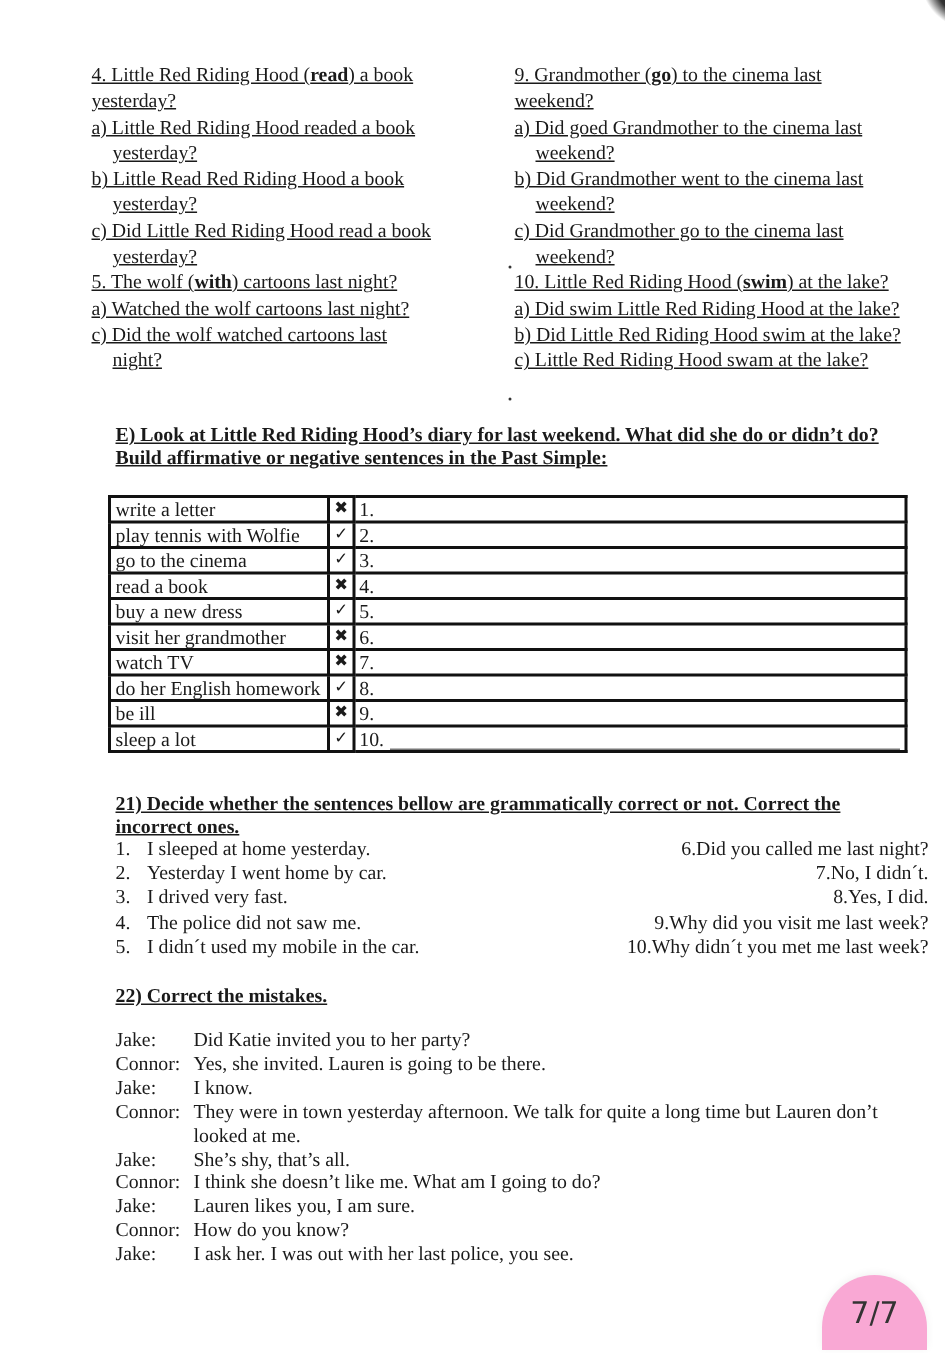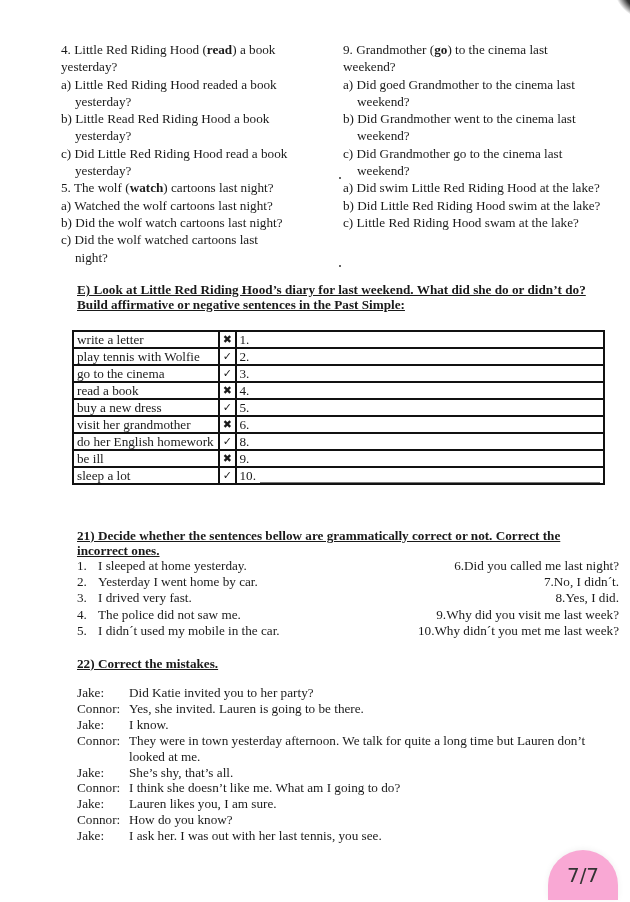--- a/index.html
+++ b/index.html
@@ -5,21 +5,21 @@
   html, body { margin: 0; padding: 0; }
   body {
     width: 630px; height: 902px; background: #ffffff; position: relative; overflow: hidden;
     font-family: "Liberation Serif", "DejaVu Serif", serif; color: #1a1a1a;
   }
   .corner-shadow {
     position: absolute; right: -14px; top: -14px; width: 34px; height: 24px;
     background: radial-gradient(ellipse at 80% 20%, #111 0%, #333 40%, rgba(0,0,0,0) 70%);
     transform: rotate(35deg);
   }
-  .col { position: absolute; font-size: 13.2px; line-height: 17.3px; }
+  .col { position: absolute; font-size: 13.2px; line-height: 17.3px; text-decoration: underline; }
   .col-left { left: 61px; top: 41px; width: 270px; }
   .col-right { left: 343px; top: 41px; width: 285px; }
   .q-line { white-space: nowrap; }
   .indent { padding-left: 14px; }
   b { font-weight: bold; }
   .mark-dot { position: absolute; width: 2px; height: 2px; background: #333; border-radius: 1px; }
 
   .section-heading {
     position: absolute; font-weight: bold; text-decoration: underline; font-size: 13.2px; line-height: 15px;
   }
@@ -64,39 +64,39 @@
       <div class="q-line"><span>4. Little Red Riding Hood (</span><b>read</b><span>) a book</span></div>
       <div class="q-line"><span>yesterday?</span></div>
       <div class="q-line"><span>a) Little Red Riding Hood readed a book</span></div>
       <div class="q-line indent"><span>yesterday?</span></div>
       <div class="q-line"><span>b) Little Read Red Riding Hood a book</span></div>
       <div class="q-line indent"><span>yesterday?</span></div>
       <div class="q-line"><span>c) Did Little Red Riding Hood read a book</span></div>
       <div class="q-line indent"><span>yesterday?</span></div>
     </div>
     <div>
-      <div class="q-line"><span>5. The wolf (</span><b>watch</b><span>) cartoons last night?</span></div>
+      <div class="q-line"><span>5. The wolf (</span><b>with</b><span>) cartoons last night?</span></div>
       <div class="q-line"><span>a) Watched the wolf cartoons last night?</span></div>
-      <div class="q-line"><span>b) Did the wolf watch cartoons last night?</span></div>
       <div class="q-line"><span>c) Did the wolf watched cartoons last</span></div>
       <div class="q-line indent"><span>night?</span></div>
     </div>
   </div>
 <div class="col col-right" id="qright">
     <div>
       <div class="q-line"><span>9. Grandmother (</span><b>go</b><span>) to the cinema last</span></div>
       <div class="q-line"><span>weekend?</span></div>
       <div class="q-line"><span>a) Did goed Grandmother to the cinema last</span></div>
       <div class="q-line indent"><span>weekend?</span></div>
       <div class="q-line"><span>b) Did Grandmother went to the cinema last</span></div>
       <div class="q-line indent"><span>weekend?</span></div>
       <div class="q-line"><span>c) Did Grandmother go to the cinema last</span></div>
       <div class="q-line indent"><span>weekend?</span></div>
     </div>
     <div>
+      <div class="q-line"><span>10. Little Red Riding Hood (</span><b>swim</b><span>) at the lake?</span></div>
       <div class="q-line"><span>a) Did swim Little Red Riding Hood at the lake?</span></div>
       <div class="q-line"><span>b) Did Little Red Riding Hood swim at the lake?</span></div>
       <div class="q-line"><span>c) Little Red Riding Hood swam at the lake?</span></div>
     </div>
   </div>
 <div class="mark-dot" style="left:339px; top:177px;"></div>
 <div class="mark-dot" style="left:339px; top:265px;"></div>
 
 <div class="section-heading h-e">E) Look at Little Red Riding Hood’s diary for last weekend. What did she do or didn’t do? Build affirmative or negative sentences in the Past Simple:</div>
 
@@ -124,20 +124,25 @@
       </tr>
       <tr>
         <td class="act">buy a new dress</td>
         <td class="mark">✓</td>
         <td class="ans"><span>5.</span></td>
       </tr>
       <tr>
         <td class="act">visit her grandmother</td>
         <td class="mark">✖</td>
         <td class="ans"><span>6.</span></td>
+      </tr>
+      <tr>
+        <td class="act">watch TV</td>
+        <td class="mark">✖</td>
+        <td class="ans"><span>7.</span></td>
       </tr>
       <tr>
         <td class="act">do her English homework</td>
         <td class="mark">✓</td>
         <td class="ans"><span>8.</span></td>
       </tr>
       <tr>
         <td class="act">be ill</td>
         <td class="mark">✖</td>
         <td class="ans"><span>9.</span></td>
@@ -195,17 +200,17 @@
     <div class="dl">
       <span class="spk">Jake:</span>
       <span class="txt">Lauren likes you, I am sure.</span>
     </div>
     <div class="dl">
       <span class="spk">Connor:</span>
       <span class="txt">How do you know?</span>
     </div>
     <div class="dl">
       <span class="spk">Jake:</span>
-      <span class="txt">I ask her. I was out with her last tennis, you see.</span>
+      <span class="txt">I ask her. I was out with her last police, you see.</span>
     </div>
   </div>
 
 <div class="page-badge">7/7</div>
 
 </body></html>

